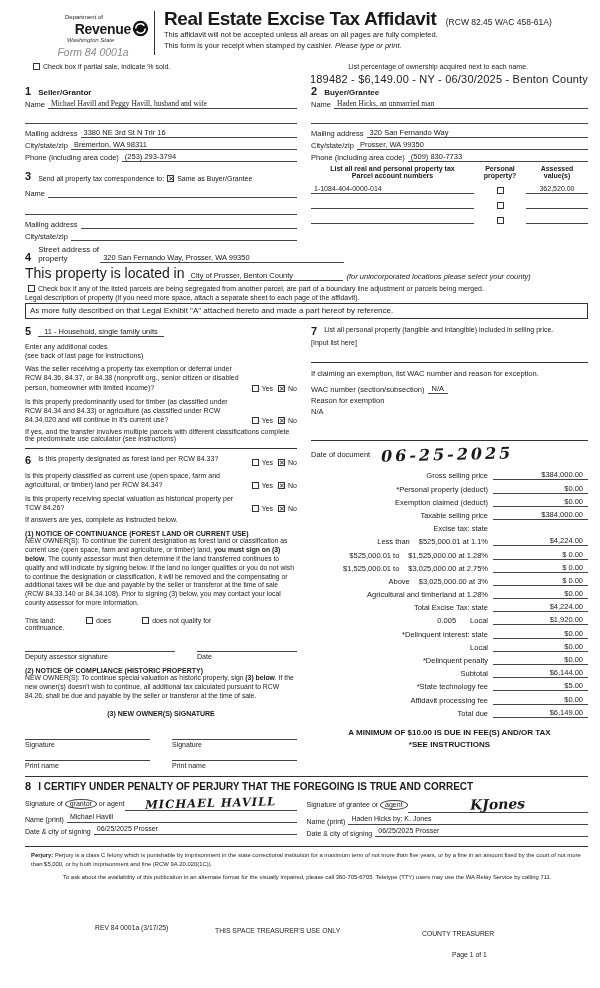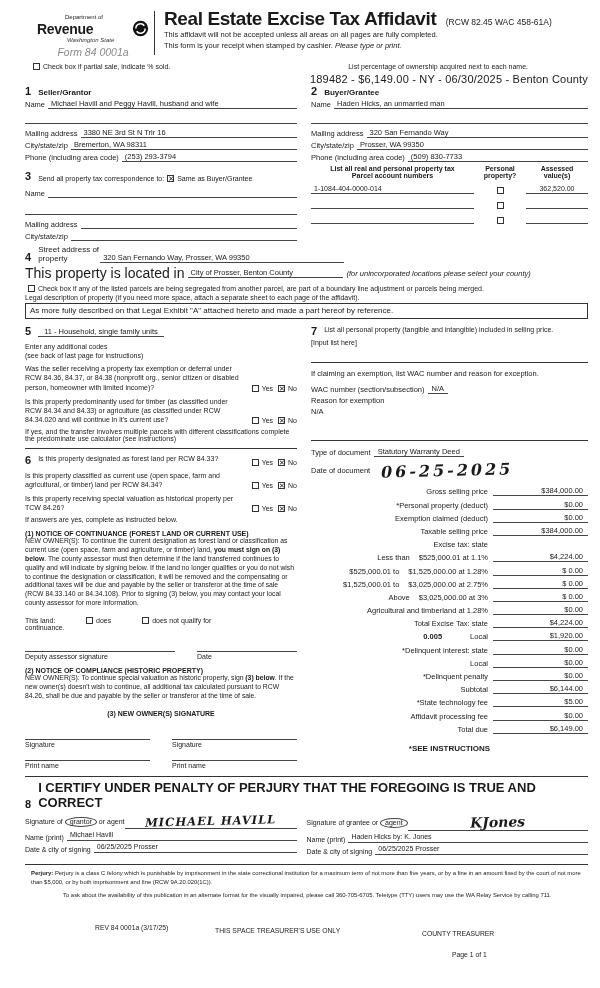--- a/index.html
+++ b/index.html
@@ -6,37 +6,37 @@
   body { width: 600px; height: 988px; background: #fff; color: #1a1a1a;
          font-family: "Liberation Sans", sans-serif; }
   .page { position: relative; width: 600px; height: 988px; overflow: hidden;
           padding: 8px 12px 0 25px; }
 
   
   .r { display: flex; align-items: flex-end; }
   .lbl { white-space: nowrap; padding-right: 3px; }
   .fl { flex: 1; border-bottom: 1px solid #444; padding: 0 3px; min-height: 10px; }
   .fullline { border-bottom: 1px solid #444; height: 9px; }
-  .f7 { font-size: 7px; } .f75 { font-size: 7.5px; align-items: center; } .f68 { font-size: 6.8px; line-height: 1.3; }
+  .f7 { font-size: 7px; } .f75 { font-size: 7.5px; } .f68 { font-size: 6.8px; line-height: 1.3; }
   .mt2 { margin-top: 2px; } .mt4 { margin-top: 4px; } .mt6 { margin-top: 6px; } .mt8 { margin-top: 8px; }
   .b { font-weight: bold; }
   .cb { width: 7px; height: 7px; border: 1px solid #333; display: inline-block;
         vertical-align: -1px; margin: 0 3px; position: relative; flex: none; }
   .cb.checked::before { content: "\2715"; position: absolute; top: -1px; left: 0;
         width: 6px; font-size: 7px; line-height: 7px; text-align: center; }
-  .val-serif { font-family: Liberation Sans, sans-serif; }
+  .val-serif { font-family: Liberation Serif, serif; }
   .hand { font-family: "DejaVu Serif", serif; font-style: italic; font-weight: bold;
           display: inline-block; transform: rotate(-1.5deg); }
   .circled { border: 1px solid #444; border-radius: 50%; padding: 0 4px 1px 4px; }
 
   
   .header { display: flex; margin-left: 12px; }
   .logo-block { width: 112px; text-align: center; padding-top: 6px; flex: none; }
   .dept-small { font-size: 6px; display: block; margin-left: 28px; text-align: left; }
-  .rev-row { display: flex; align-items: center; justify-content: space-between; }
+  .rev-row { display: flex; align-items: center; justify-content: flex-end; }
   .rev-name { font-size: 14px; font-weight: bold; letter-spacing: -0.3px; }
   .logo-swirl { width: 17px; height: 17px; margin-left: 1px; }
   .wa-state { font-size: 6px; font-style: italic; display: block; margin-left: 30px; text-align: left; color: #333; }
   .form-no { font-size: 10.5px; color: #8a8a8a; margin-top: 3px; font-style: italic; }
   .divider { border-left: 1.5px solid #333; margin: 3px 9px 3px 5px; }
   .title-row h1 { display: inline; font-size: 19px; letter-spacing: -0.4px; }
   .rcw { font-size: 8.5px; margin-left: 5px; }
   .subline { font-size: 7.5px; line-height: 1.4; }
 
   .partial-row { display: flex; align-items: center; font-size: 7px; margin-top: 5px; margin-left: 5px; }
@@ -71,21 +71,21 @@
 
   .notice-title { font-size: 7px; font-weight: bold; margin-top: 7px; }
   .thisland { display: flex; font-size: 7px; margin-top: 9px; }
   .sig-pair { display: flex; gap: 22px; }
   .sigline { border-top: 1px solid #444; font-size: 7px; padding-top: 1px; }
 
   
   .fin-row { display: flex; align-items: flex-end; margin-top: 3.2px; font-size: 7.5px; }
   .fin-label { flex: 1; text-align: right; padding-right: 5px; white-space: nowrap; }
   .fin-prefix { margin-right: 9px; }
-  .gapw .fin-prefix { margin-right: 28px; font-weight: bold; }
+  .gapw .fin-prefix { margin-right: 14px; }
   .fin-value { width: 95px; flex: none; border-bottom: 1px solid #444; text-align: right;
                padding: 0 5px 0 3px; min-height: 10px; }
   .fin-row.nol .fin-value { border-bottom: none; }
   .min-note { text-align: center; font-weight: bold; font-size: 8px; margin-top: 9px; line-height: 1.5; }
 
   
   .sec8 { border-top: 1px solid #333; margin-top: 7px; padding-top: 3px; }
   .sec8 .half { width: 50%; padding-right: 10px; }
   .perjury { border-top: 1px solid #333; margin-top: 9px; padding: 4px 0 0 6px;
              font-size: 5.9px; line-height: 1.45; color: #222; }
@@ -325,24 +325,20 @@
       <div class="f7 mt2">[Input list here]</div>
       <div class="hr" style="margin-top:16px"></div>
       <div class="f75 mt6">If claiming an exemption, list WAC number and reason for exception.</div>
       <div class="r f75 mt6">
         <span class="lbl">WAC number (section/subsection)</span>
         <span style="border-bottom:1px solid #444;padding:0 4px">N/A</span>
       </div>
       <div class="f75 mt2">Reason for exemption</div>
       <div class="f75 mt2">N/A</div>
       <div class="hr" style="margin-top:24px"></div>
-      <div class="r f75 mt6">
-        <span class="lbl">Type of document</span>
-        <span style="border-bottom:1px solid #444;padding:0 4px">Statutory Warranty Deed</span>
-      </div>
       <div class="r f75 mt4" style="align-items:center">
         <span class="lbl">Date of document</span>
         <span class="hand" style="font-size:16px;letter-spacing:3px;margin-left:8px">06-25-2025</span>
       </div>
 
       <div class="mt6">
         <div class="fin-row">
             <div class="fin-label">Gross selling price</div>
             <div class="fin-value">$384,000.00</div>
           </div>
@@ -413,29 +409,30 @@
         <div class="fin-row">
             <div class="fin-label">Affidavit processing fee</div>
             <div class="fin-value">$0.00</div>
           </div>
         <div class="fin-row">
             <div class="fin-label">Total due</div>
             <div class="fin-value">$6,149.00</div>
           </div>
       </div>
       <div class="min-note">
+        <div>A MINIMUM OF $10.00 IS DUE IN FEE(S) AND/OR TAX</div>
         <div>*SEE INSTRUCTIONS</div>
       </div>
     </div>
   </div>
 
   <div class="sec8">
     <div class="r">
       <span class="sec-num">8</span>
-      <span class="b" style="font-size:13px">I CERTIFY UNDER PENALTY OF PERJURY THAT THE FOREGOING IS TRUE AND CORRECT</span>
+      <span class="b" style="font-size:10px">I CERTIFY UNDER PENALTY OF PERJURY THAT THE FOREGOING IS TRUE AND CORRECT</span>
     </div>
     <div class="two-col mt4">
       <div class="half">
         <div class="r f7" style="align-items:center">
           <span><span>Signature of</span> <span class="circled">grantor</span> <span>or agent</span></span>
           <span class="fl" style="text-align:center"><span class="hand" style="font-size:11.5px;letter-spacing:1px">MICHAEL HAVILL</span></span>
         </div>
         <div class="r f7 mt2">
           <span class="lbl">Name (print)</span>
           <span class="fl">Michael Havill</span>

